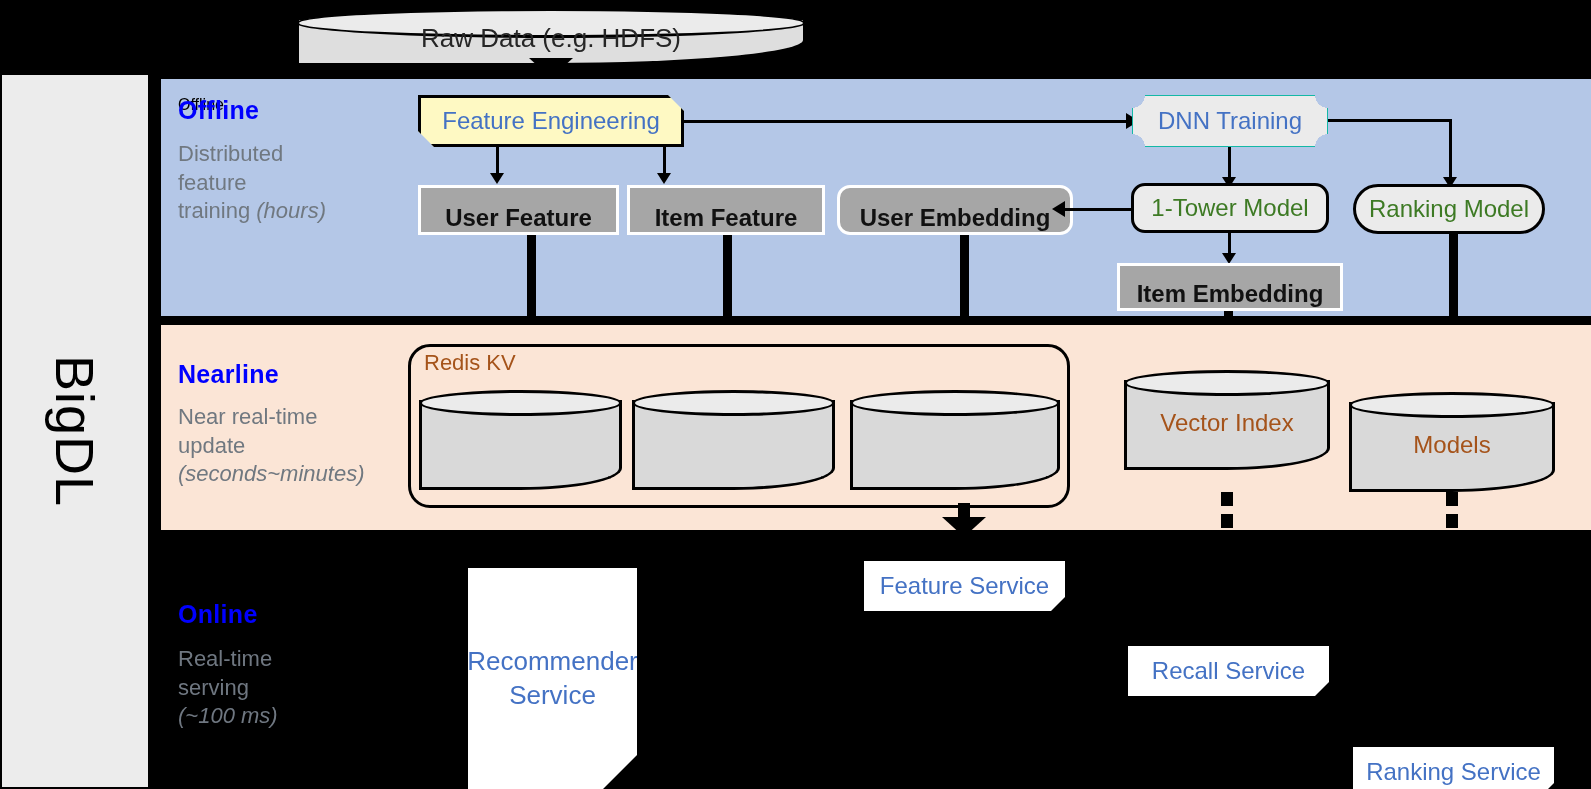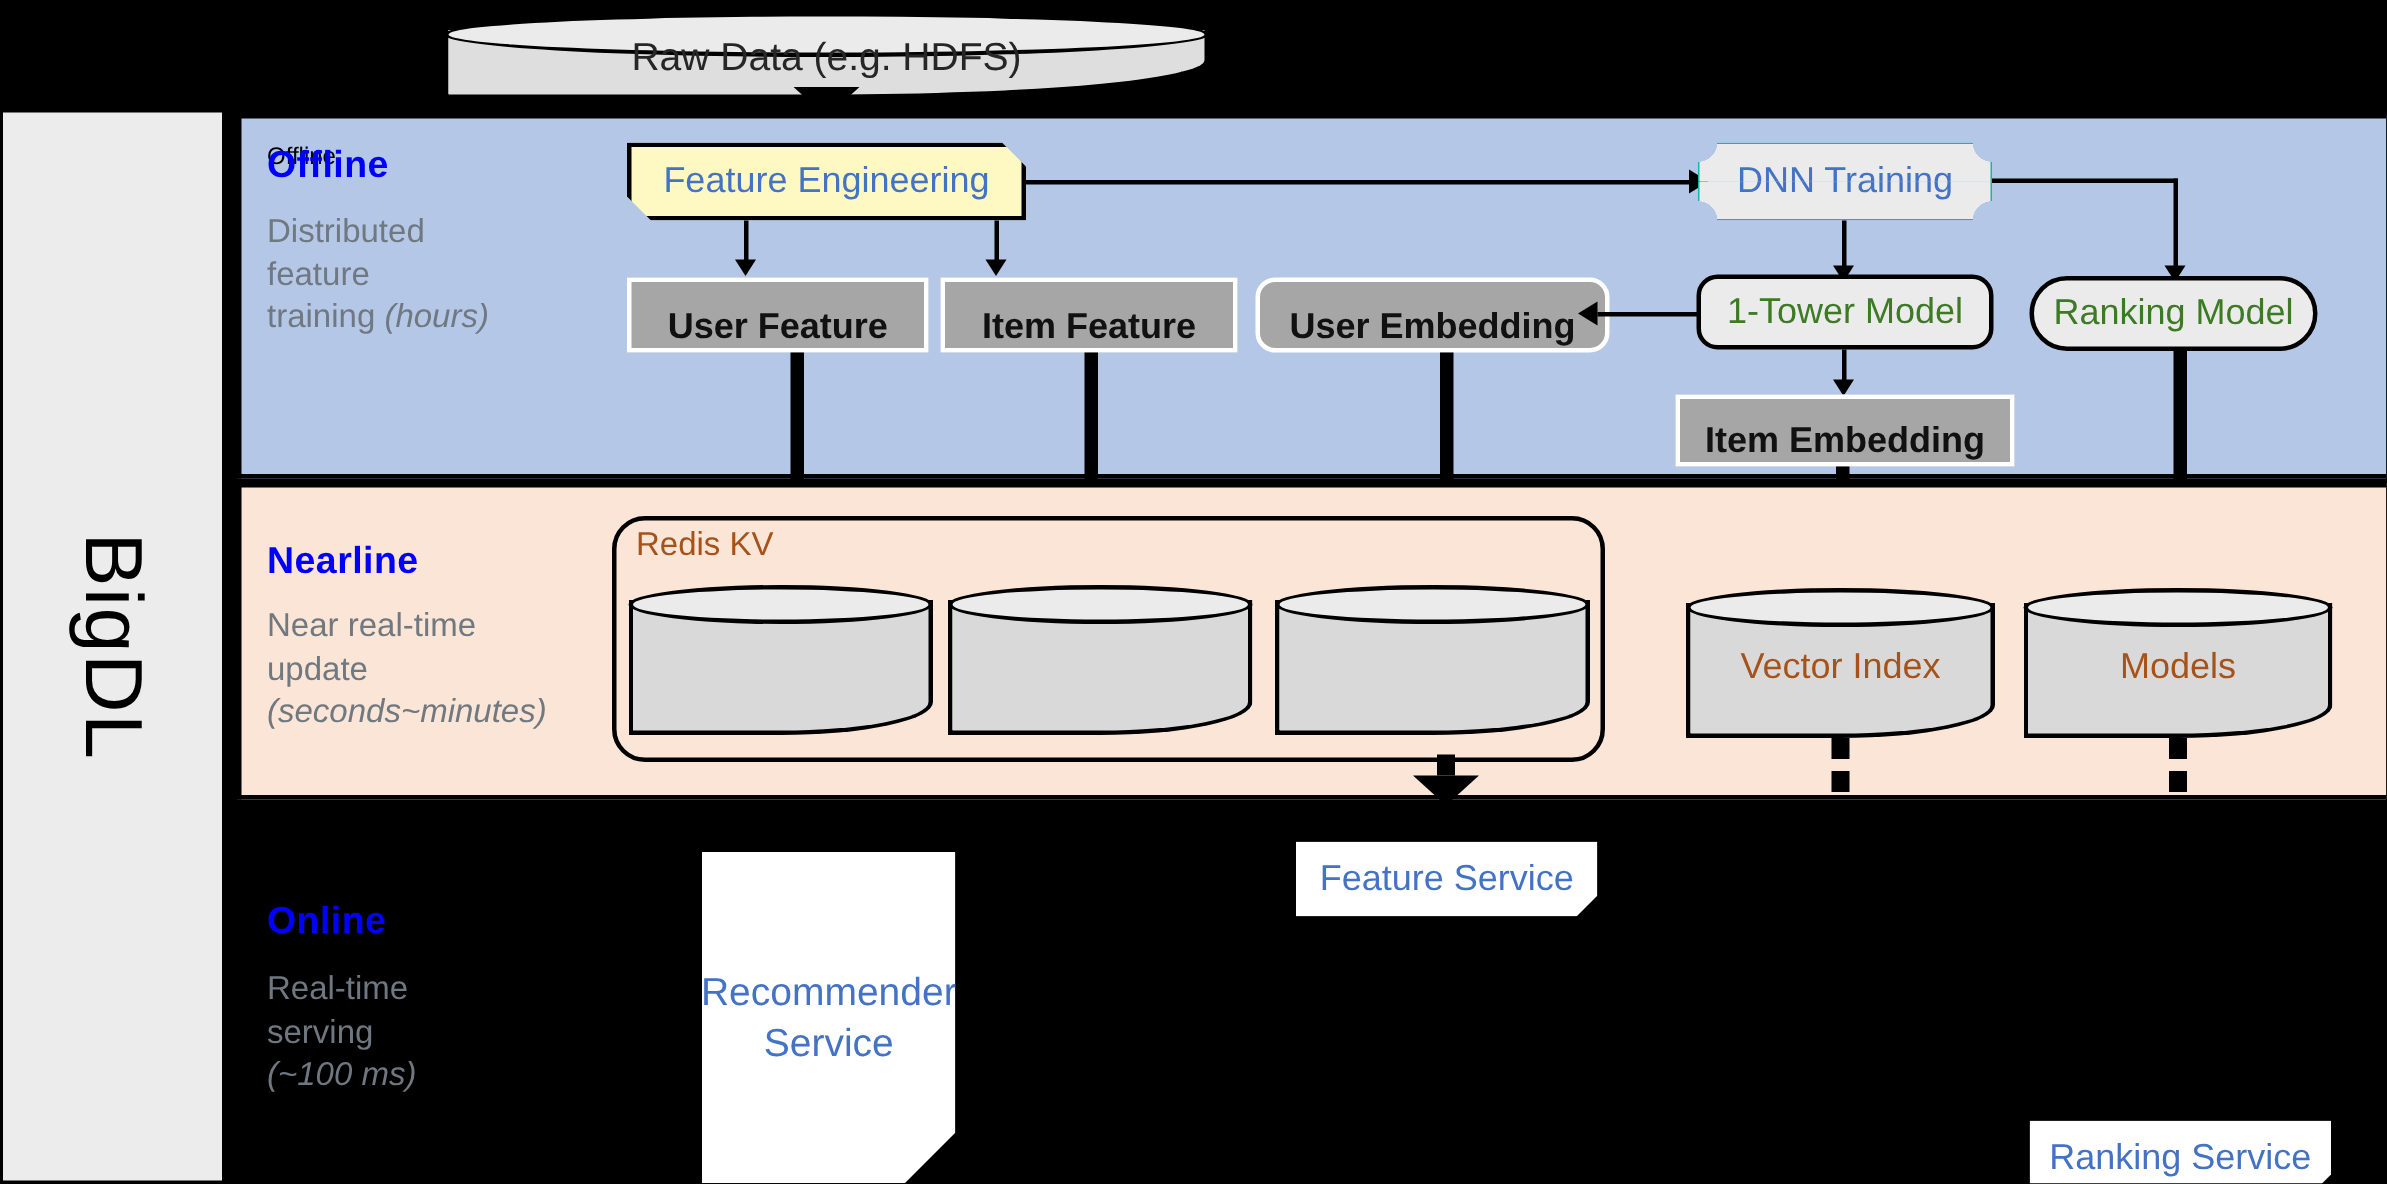--- a/index.html
+++ b/index.html
@@ -283,21 +283,21 @@
     <div class="body"></div>
     <div class="top"></div>
     <div class="label"></div>
   </div>
   <div class="cyl" style="left:850px;top:390px;width:210px;height:100px;">
     <div class="body"></div>
     <div class="top"></div>
     <div class="label"></div>
   </div>
 
-  <div class="cyl" style="left:1124px;top:392px;width:206px;height:100px;">
+  <div class="cyl" style="left:1124px;top:370px;width:206px;height:100px;">
     <div class="body"></div>
     <div class="top"></div>
     <div class="label">Vector Index</div>
   </div>
 
   <div class="cyl" style="left:1349px;top:392px;width:206px;height:100px;">
     <div class="body"></div>
     <div class="top"></div>
     <div class="label">Models</div>
   </div>
@@ -324,19 +324,23 @@
       <div>Service</div>
     </div>
     <span class="fold"></span>
   </div>
 
   <div class="abs note" style="left:864px;top:561px;width:201px;height:50px;">
     <span>Feature Service</span>
     <span class="fold"></span>
   </div>
 
+  <div class="abs note" style="left:1128px;top:646px;width:201px;height:50px;">
+    <span>Recall Service</span>
+    <span class="fold"></span>
+  </div>
 
   <div class="abs note" style="left:1353px;top:719px;width:201px;height:50px;margin-top:28px;">
     <span>Ranking Service</span>
     <span class="fold"></span>
   </div>
 
 </div>
 
 </body></html>

